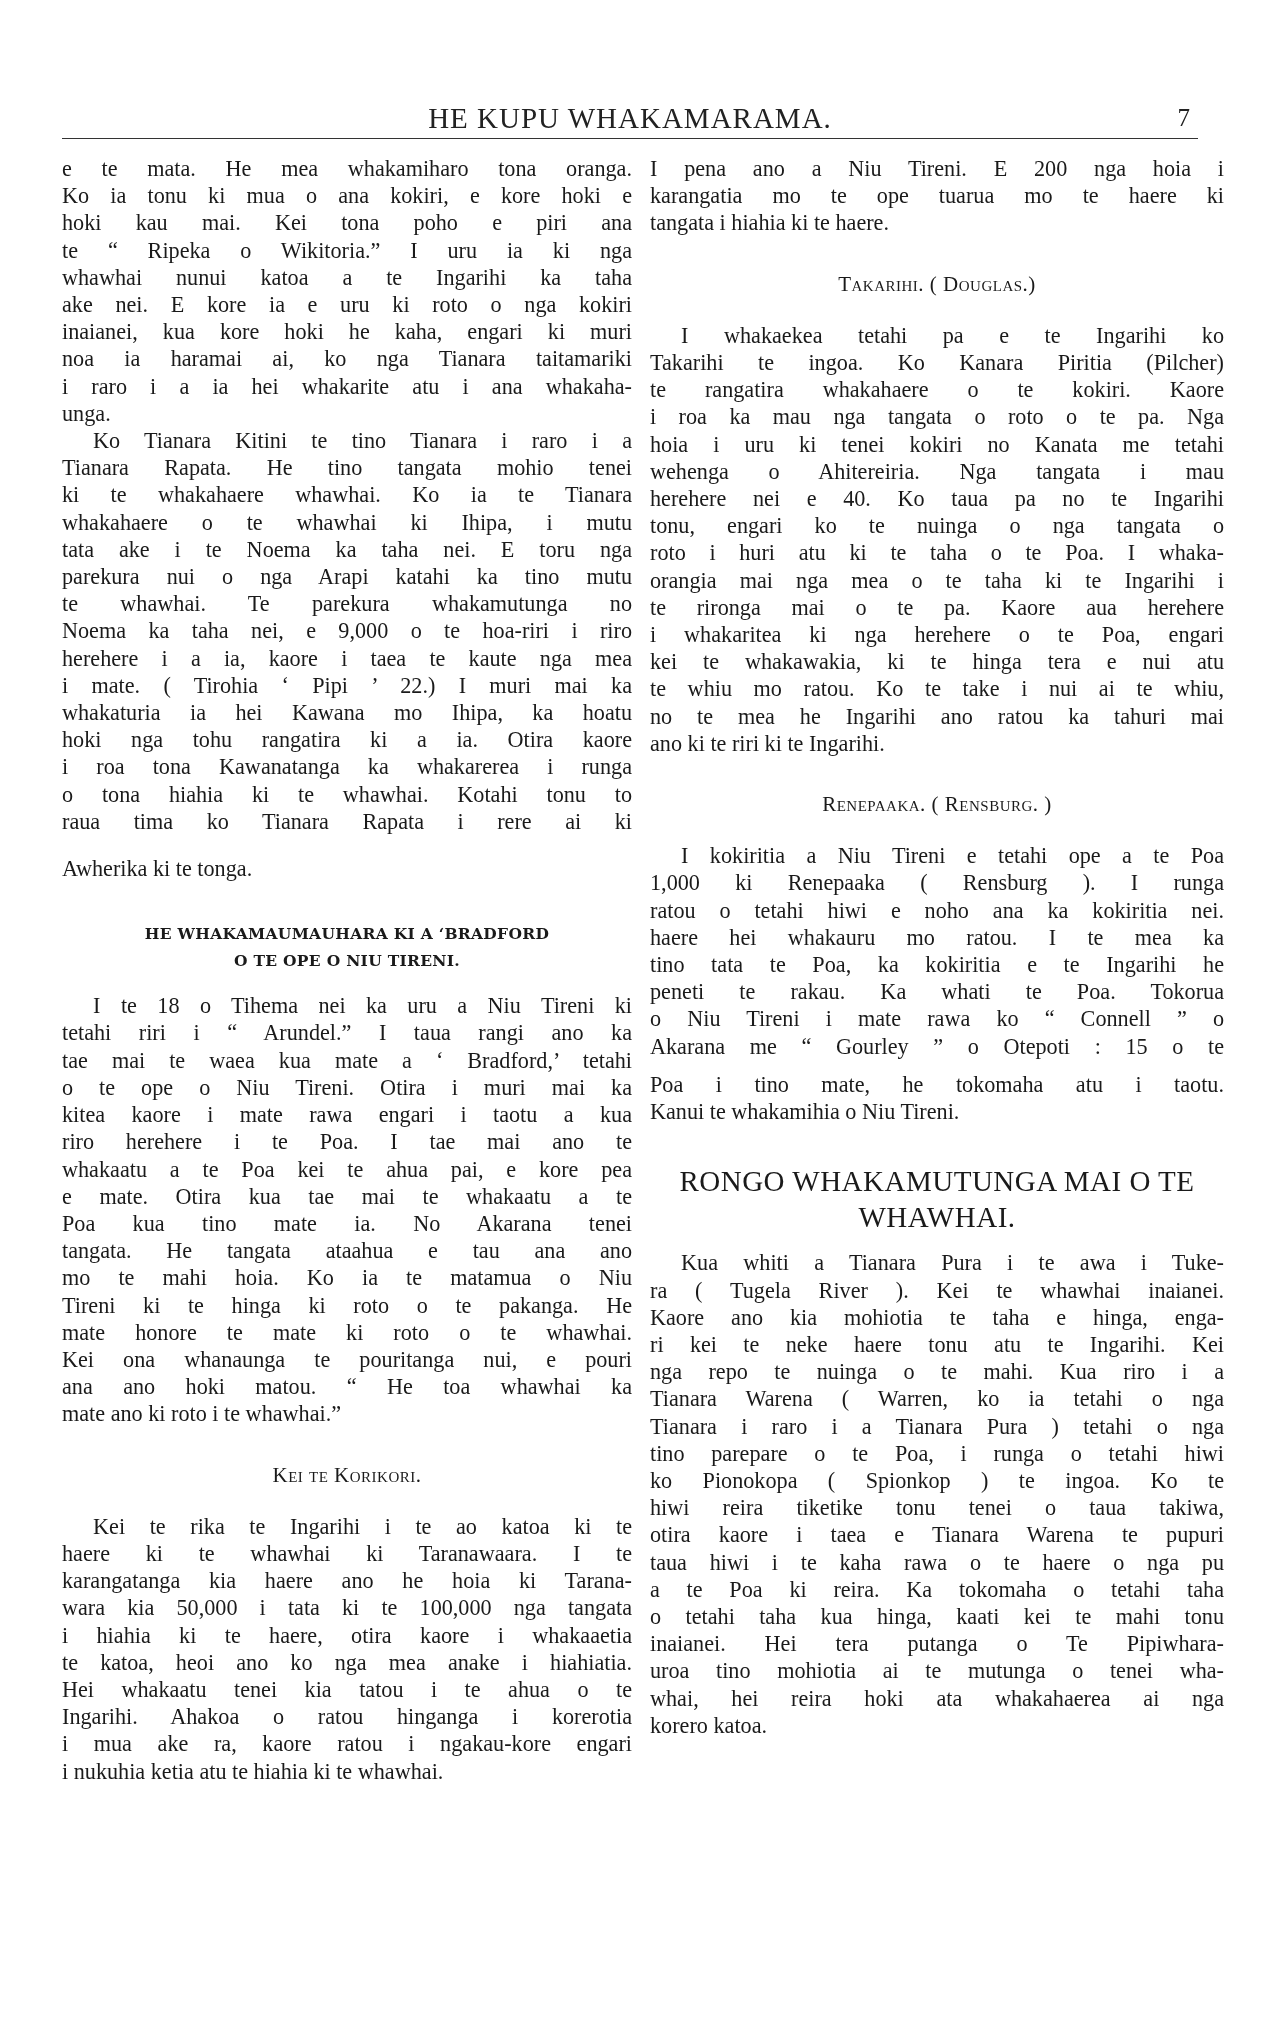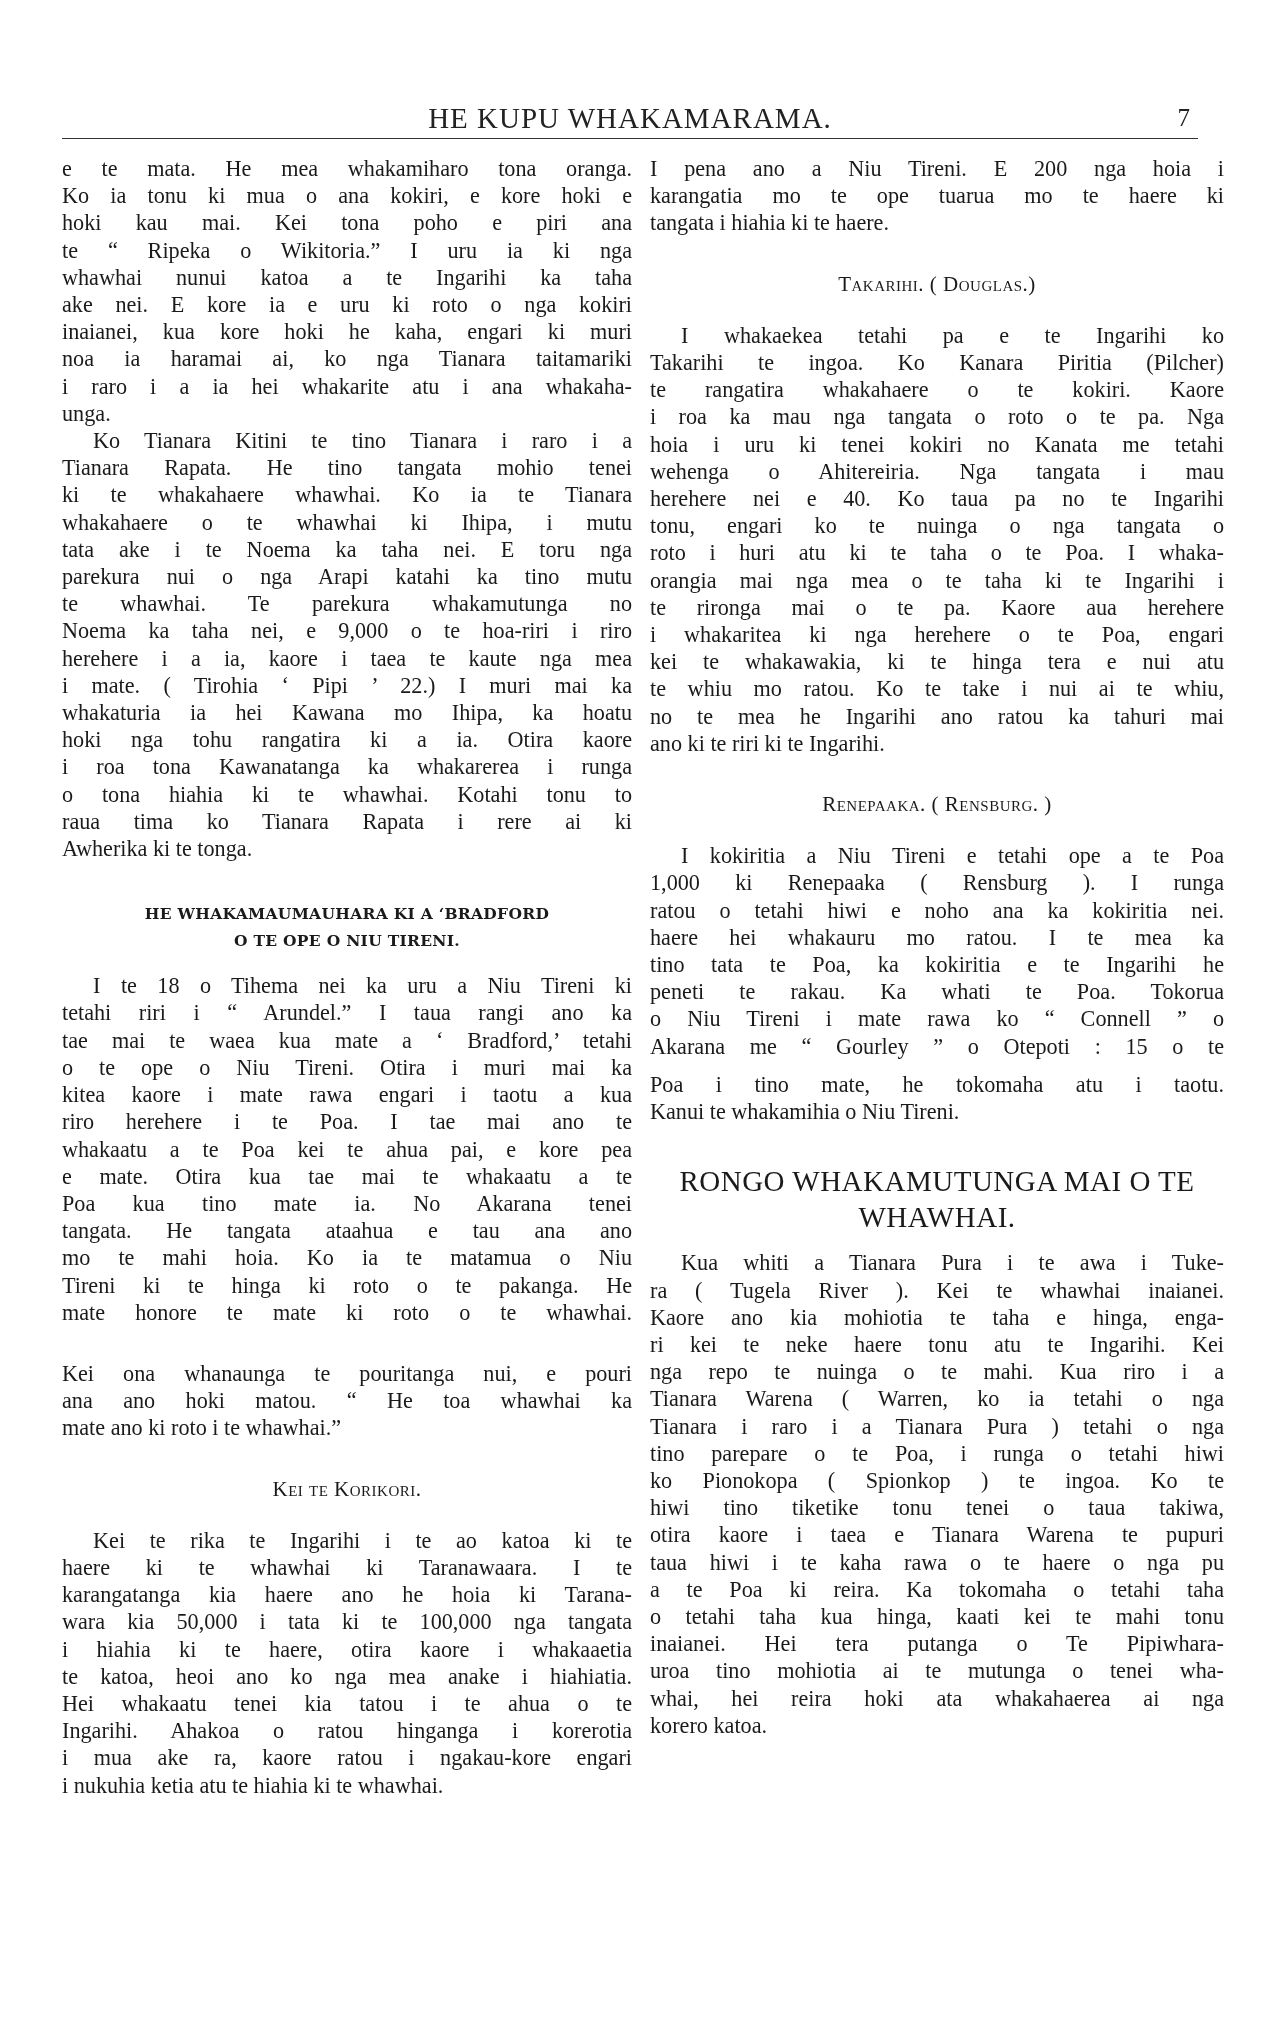--- a/index.html
+++ b/index.html
@@ -73,41 +73,41 @@
       <span class="line" style="display: block;">parekura nui o nga Arapi katahi ka tino mutu</span>
       <span class="line" style="display: block;">te whawhai. Te parekura whakamutunga no</span>
       <span class="line" style="display: block;">Noema ka taha nei, e 9,000 o te hoa-riri i riro</span>
       <span class="line" style="display: block;">herehere i a ia, kaore i taea te kaute nga mea</span>
       <span class="line" style="display: block;">i mate. ( Tirohia ‘ Pipi ’ 22.) I muri mai ka</span>
       <span class="line" style="display: block;">whakaturia ia hei Kawana mo Ihipa, ka hoatu</span>
       <span class="line" style="display: block;">hoki nga tohu rangatira ki a ia. Otira kaore</span>
       <span class="line" style="display: block;">i roa tona Kawanatanga ka whakarerea i runga</span>
       <span class="line" style="display: block;">o tona hiahia ki te whawhai. Kotahi tonu to</span>
       <span class="line" style="display: block;">raua tima ko Tianara Rapata i rere ai ki</span>
-      <span class="line last" style="display: block;">Awherika ki te tonga.</span>
+      <span class="line last" style="display: block; margin-top: 20px;">Awherika ki te tonga.</span>
     </div>
   <div class="bold-head">
       <span class="" style="display: block;">HE WHAKAMAUMAUHARA KI A ‘BRADFORD</span>
       <span class="" style="display: block;">O TE OPE O NIU TIRENI.</span>
     </div>
   <div class="para">
       <span class="line" style="display: block; padding-left: 1.4em;">I te 18 o Tihema nei ka uru a Niu Tireni ki</span>
       <span class="line" style="display: block;">tetahi riri i “ Arundel.” I taua rangi ano ka</span>
       <span class="line" style="display: block;">tae mai te waea kua mate a ‘ Bradford,’ tetahi</span>
       <span class="line" style="display: block;">o te ope o Niu Tireni. Otira i muri mai ka</span>
       <span class="line" style="display: block;">kitea kaore i mate rawa engari i taotu a kua</span>
       <span class="line" style="display: block;">riro herehere i te Poa. I tae mai ano te</span>
       <span class="line" style="display: block;">whakaatu a te Poa kei te ahua pai, e kore pea</span>
       <span class="line" style="display: block;">e mate. Otira kua tae mai te whakaatu a te</span>
       <span class="line" style="display: block;">Poa kua tino mate ia. No Akarana tenei</span>
       <span class="line" style="display: block;">tangata. He tangata ataahua e tau ana ano</span>
       <span class="line" style="display: block;">mo te mahi hoia. Ko ia te matamua o Niu</span>
       <span class="line" style="display: block;">Tireni ki te hinga ki roto o te pakanga. He</span>
       <span class="line" style="display: block;">mate honore te mate ki roto o te whawhai.</span>
-      <span class="line" style="display: block; margin-top: 34px;">Kei ona whanaunga te pouritanga nui, e pouri</span>
+      <span class="line" style="display: block;">Kei ona whanaunga te pouritanga nui, e pouri</span>
       <span class="line" style="display: block;">ana ano hoki matou. “ He toa whawhai ka</span>
       <span class="line last" style="display: block;">mate ano ki roto i te whawhai.”</span>
     </div>
   <div class="sc-head">Kei te Korikori.</div>
   <div class="para">
       <span class="line" style="display: block; padding-left: 1.4em;">Kei te rika te Ingarihi i te ao katoa ki te</span>
       <span class="line" style="display: block;">haere ki te whawhai ki Taranawaara. I te</span>
       <span class="line" style="display: block;">karangatanga kia haere ano he hoia ki Tarana-</span>
       <span class="line" style="display: block;">wara kia 50,000 i tata ki te 100,000 nga tangata</span>
       <span class="line" style="display: block;">i hiahia ki te haere, otira kaore i whakaaetia</span>
@@ -164,21 +164,21 @@
   <div class="para">
       <span class="line" style="display: block; padding-left: 1.4em;">Kua whiti a Tianara Pura i te awa i Tuke-</span>
       <span class="line" style="display: block;">ra ( Tugela River ). Kei te whawhai inaianei.</span>
       <span class="line" style="display: block;">Kaore ano kia mohiotia te taha e hinga, enga-</span>
       <span class="line" style="display: block;">ri kei te neke haere tonu atu te Ingarihi. Kei</span>
       <span class="line" style="display: block;">nga repo te nuinga o te mahi. Kua riro i a</span>
       <span class="line" style="display: block;">Tianara Warena ( Warren, ko ia tetahi o nga</span>
       <span class="line" style="display: block;">Tianara i raro i a Tianara Pura ) tetahi o nga</span>
       <span class="line" style="display: block;">tino parepare o te Poa, i runga o tetahi hiwi</span>
       <span class="line" style="display: block;">ko Pionokopa ( Spionkop ) te ingoa. Ko te</span>
-      <span class="line" style="display: block;">hiwi tino tiketike tonu tenei o taua takiwa,</span>
+      <span class="line" style="display: block;">hiwi reira tiketike tonu tenei o taua takiwa,</span>
       <span class="line" style="display: block;">otira kaore i taea e Tianara Warena te pupuri</span>
       <span class="line" style="display: block;">taua hiwi i te kaha rawa o te haere o nga pu</span>
       <span class="line" style="display: block;">a te Poa ki reira. Ka tokomaha o tetahi taha</span>
       <span class="line" style="display: block;">o tetahi taha kua hinga, kaati kei te mahi tonu</span>
       <span class="line" style="display: block;">inaianei. Hei tera putanga o Te Pipiwhara-</span>
       <span class="line" style="display: block;">uroa tino mohiotia ai te mutunga o tenei wha-</span>
       <span class="line" style="display: block;">whai, hei reira hoki ata whakahaerea ai nga</span>
       <span class="line last" style="display: block;">korero katoa.</span>
     </div>
 </div>

